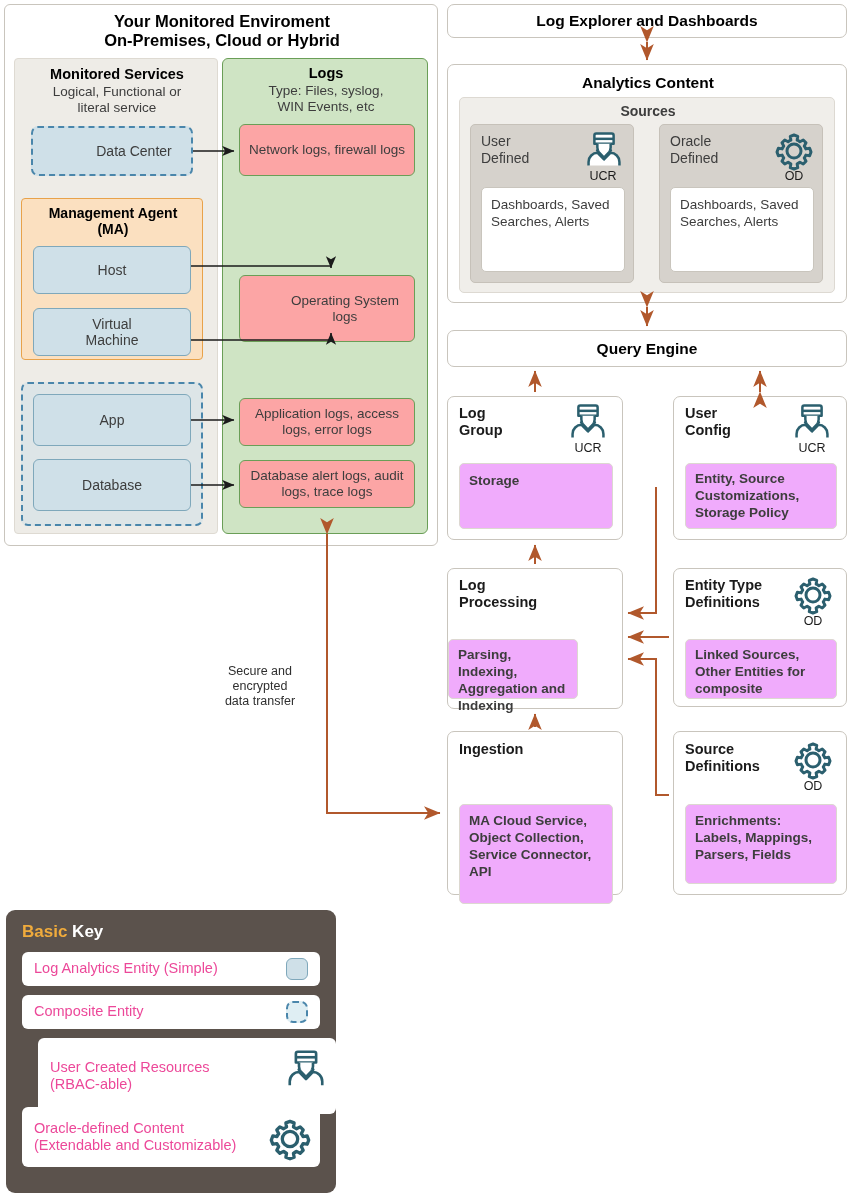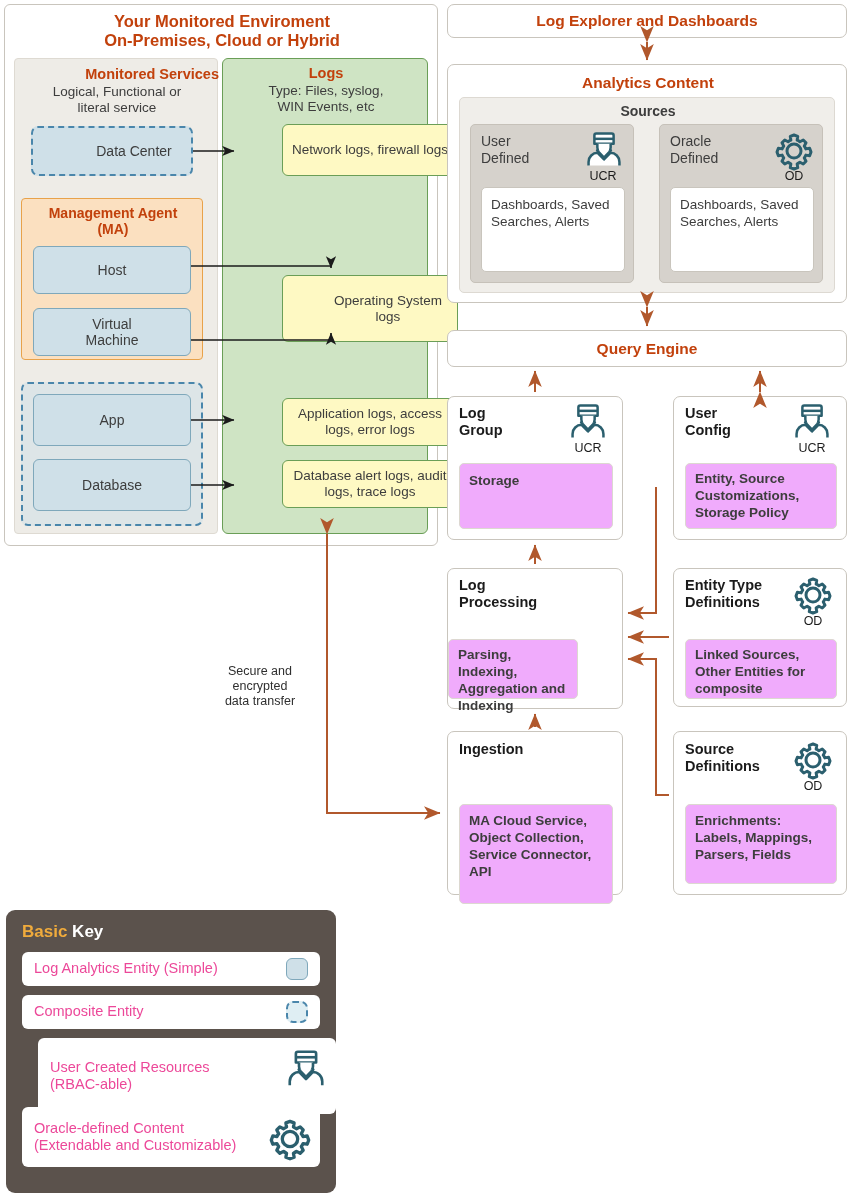--- a/index.html
+++ b/index.html
@@ -17,22 +17,22 @@
   .panel-gray{
     background:#eeece7;border:1px solid #dedad2;border-radius:4px;
   }
   .panel-green{
     background:#cfe4c4;border:1px solid #6a9e57;border-radius:6px;
   }
   .panel-orange{
     background:#fbe0c0;border:1px solid #e8a24a;border-radius:4px;
   }
   .box-white-green{
-    background:#fef9c3;border:1px solid #6a9e57;border-radius:6px;
-    display:flex;align-items:center;justify-content:center;text-align:center;margin-left:43px;
+    background:#fca5a5;border:1px solid #6a9e57;border-radius:6px;
+    display:flex;align-items:center;justify-content:center;text-align:center;
   }
   .entity-simple{
     background:#cfe0e8;border:1px solid #7fa8bb;border-radius:6px;
     display:flex;align-items:center;justify-content:center;text-align:center;
   }
   .entity-composite{
     background:#cfe0e8;border:2px dashed #4a86ab;border-radius:7px;
   }
   .composite-wrap{
     background:rgba(207,224,232,0.55);border:2px dashed #4a86ab;border-radius:7px;
@@ -43,21 +43,21 @@
   .inner-gray{
     background:#f0abfc;border:1px solid #dcd8d0;border-radius:5px;font-weight:bold;
   }
   .src-box{
     background:#d6d2cc;border:1px solid #c6c1b9;border-radius:5px;
   }
   .sources-panel{
     background:#f0eeea;border:1px solid #ddd9d2;border-radius:5px;
   }
 
-  .hdr-bold{font-weight:bold;color:#c2410c;text-align:center;}
+  .hdr-bold{font-weight:bold;color:#000000;text-align:center;}
   .hdr-left{font-weight:bold;color:#1b1b1b;}
   .txt{color:#3d3d3d;}
 
   
   .legend{
     background:#5b524c;border-radius:9px;
   }
   .legend-title{font-weight:bold;font-size:17px;}
   .legend-title .k1{color:#f0ab3c;}
   .legend-title .k2{color:#ffffff;}
@@ -101,21 +101,21 @@
 </svg>
 
 <div class="abs panel-outer" style="left:4px;top:4px;width:434px;height:542px;">
   <div class="hdr-bold abs" style="left:0;top:7px;width:434px;font-size:16.5px;line-height:19px;">
     <div>Your Monitored Enviroment</div>
     <div>On-Premises, Cloud or Hybrid</div>
   </div>
 </div>
 
 <div class="abs panel-gray" style="left:14px;top:58px;width:204px;height:476px;">
-  <div class="hdr-bold abs" style="left:0;top:7px;width:204px;font-size:14.5px;text-align:right;">Monitored Services</div>
+  <div class="hdr-bold abs" style="left:0;top:7px;width:204px;font-size:14.5px;">Monitored Services</div>
   <div class="abs txt" style="left:0;top:25px;width:204px;text-align:center;font-size:13.5px;line-height:16px;">
     <div>Logical, Functional or</div>
     <div>literal service</div>
   </div>
 </div>
 
 <div class="abs entity-composite" style="left:31px;top:126px;width:162px;height:50px;display:flex;align-items:center;justify-content:center;padding-left:44px;">
   <span class="txt" style="font-size:14px;">Data Center</span>
 </div>
 

